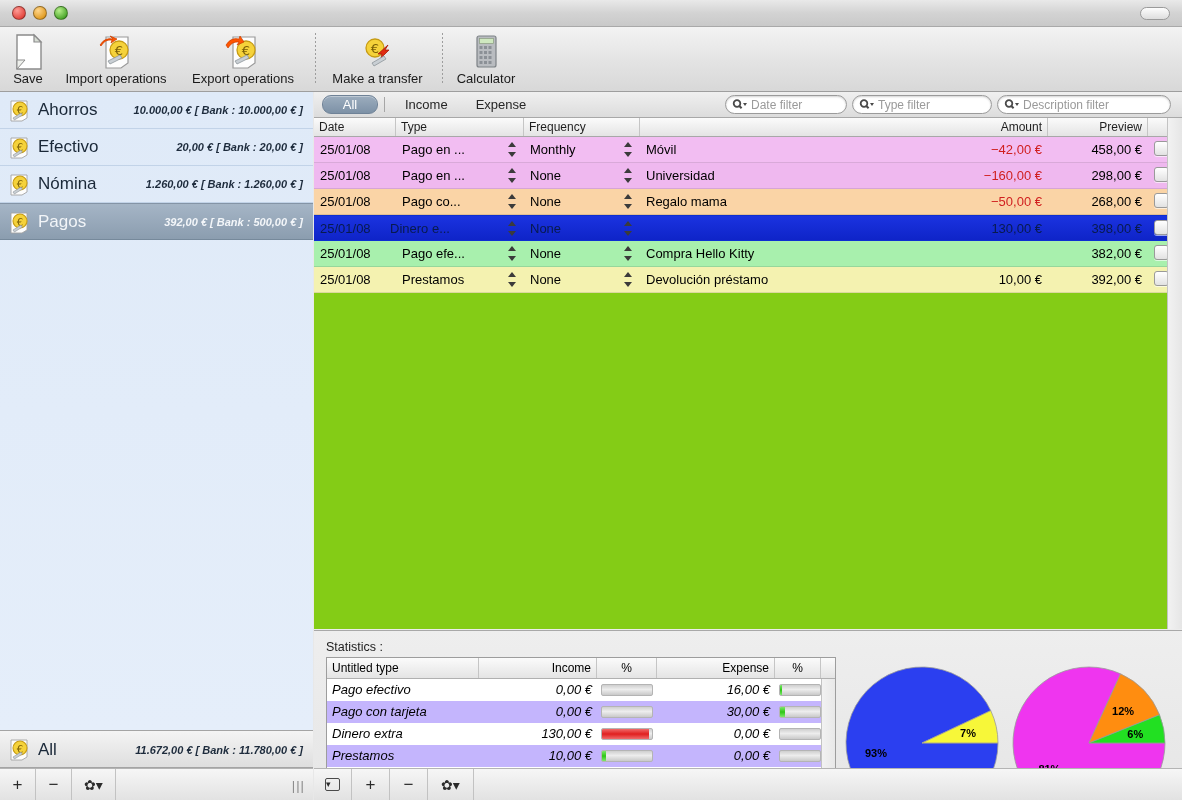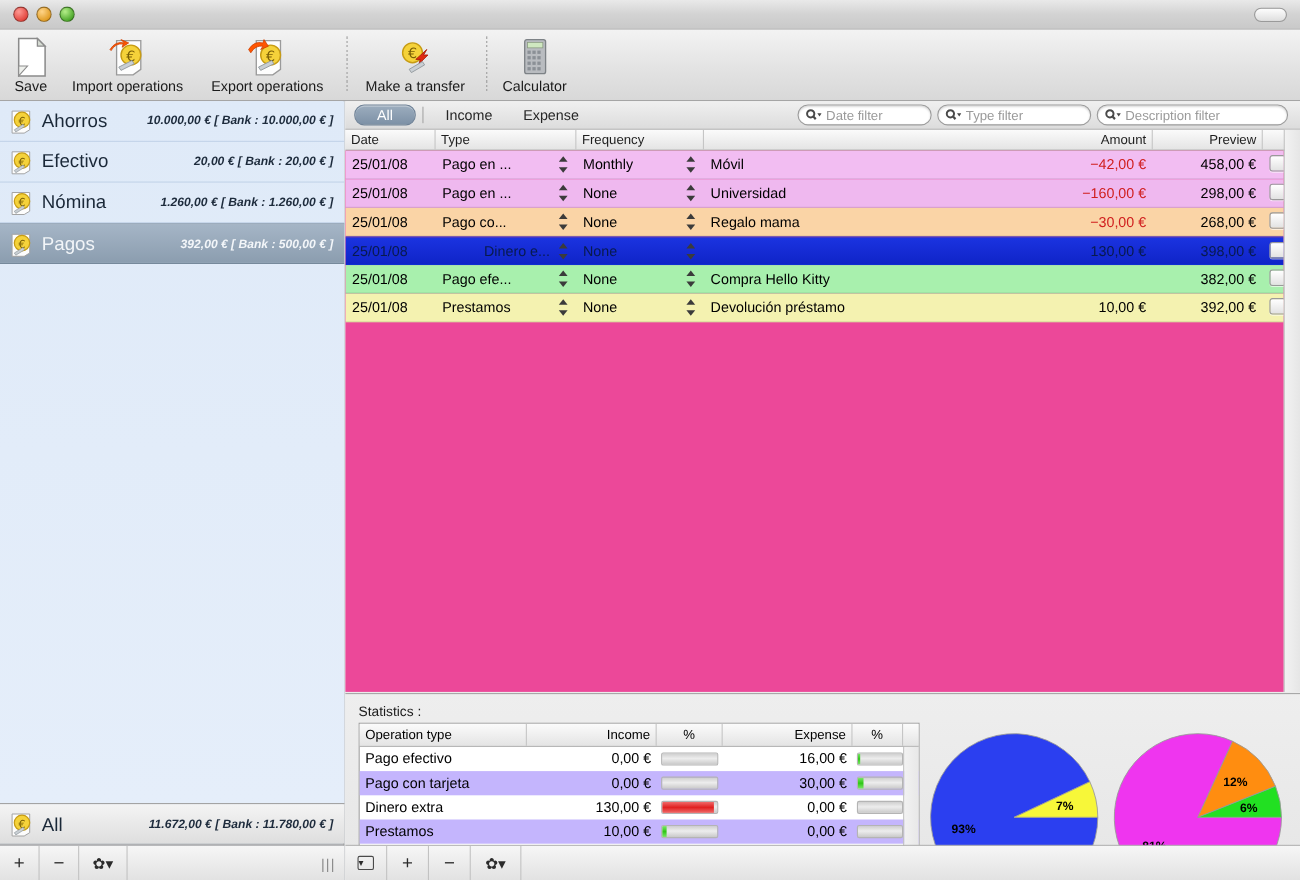--- a/index.html
+++ b/index.html
@@ -139,21 +139,21 @@
     position:absolute; top:0; height:18px; line-height:18px;
     font-size:12px; color:#1e1e1e; padding:0 5px;
     border-right:1px solid #c5c5c5;
     white-space:nowrap; overflow:hidden;
   }
   .th.right{ text-align:right; }
 
   
   #tbl-body{
     position:absolute; left:0; top:45px; width:853px; height:492px;
-    background:#ec4899; overflow:hidden;
+    background:#84cc16; overflow:hidden;
   }
   #vscroll{
     position:absolute; right:0; top:26px; width:15px; height:511px;
     background:linear-gradient(to right,#f2f2f2,#e6e6e6);
     border-left:1px solid #c3c3c3;
   }
   .row{ position:relative; height:26px; border-bottom:1px solid rgba(0,0,0,.10); }
   .cell{
     position:absolute; top:0; height:25px; line-height:25px;
     font-size:13px; padding:0 6px; white-space:nowrap; overflow:hidden;
@@ -189,21 +189,21 @@
     background:#fff; border:1px solid #9d9d9d;
   }
   #st-head{ position:absolute; left:0; top:0; width:100%; height:21px;
     background:linear-gradient(to bottom,#fbfbfb,#e4e4e4); border-bottom:1px solid #b0b0b0;}
   .sth{ position:absolute; top:0; height:20px; line-height:20px; font-size:12px;
         padding:0 5px; border-right:1px solid #c5c5c5; white-space:nowrap; }
   .sth.right{ text-align:right; }
   .srow{ position:absolute; left:0; width:100%; height:22px; }
   .srow.alt{ background:#c4b5fd; }
   .scell{ position:absolute; top:0; height:22px; line-height:22px; font-size:13px;
-          padding:0 5px; white-space:nowrap; }
+          padding:0 5px; white-space:nowrap;font-style:italic; }
   .scell.right{ text-align:right; }
   .bar{
     position:absolute; top:5px; height:12px; border-radius:2px;
     background:linear-gradient(to bottom,#cfcfcf,#ededed 45%,#c9c9c9);
     border:1px solid #b4b4b4; overflow:hidden;
   }
   .bar > i{ display:block; height:100%;
     background:linear-gradient(to bottom,#f06a6a,#e02020 50%,#f06a6a); }
   .bar > i.g{ background:linear-gradient(to bottom,#7ce86a,#2fc616 50%,#7ce86a); }
   #st-scroll{ position:absolute; right:0; top:21px; width:14px; bottom:0;
@@ -462,27 +462,27 @@
         <span class="cell right" style="left:734px;width:100px;">298,00 €</span>
         <span class="chk" style="left:840px;"></span>
       </div>
       <div class="row" style="background: linear-gradient(rgb(250, 212, 166), rgb(250, 212, 166));">
         <span class="cell" style="left:0px;width:82px;">25/01/08</span>
         <span class="cell" style="left:82px;width:110px;">Pago co...</span>
         <span class="stepper" style="left:194px;"></span>
         <span class="cell" style="left:210px;width:110px;">None</span>
         <span class="stepper" style="left:310px;"></span>
         <span class="cell" style="left:326px;width:310px;">Regalo mama</span>
-        <span class="cell right neg" style="left:636px;width:98px;">−30,00 €</span>
+        <span class="cell right neg" style="left:636px;width:98px;">−50,00 €</span>
         <span class="cell right" style="left:734px;width:100px;">268,00 €</span>
         <span class="chk" style="left:840px;"></span>
       </div>
       <div class="row sel" style="background: linear-gradient(rgb(27, 51, 224), rgb(15, 36, 200));">
         <span class="cell" style="left:0px;width:82px;">25/01/08</span>
-        <span class="cell" style="left:82px;width:110px;text-align:right;">Dinero e...</span>
+        <span class="cell" style="left:70px;width:110px;">Dinero e...</span>
         <span class="stepper" style="left:194px;"></span>
         <span class="cell" style="left:210px;width:110px;">None</span>
         <span class="stepper" style="left:310px;"></span>
         <span class="cell right" style="left:636px;width:98px;">130,00 €</span>
         <span class="cell right" style="left:734px;width:100px;">398,00 €</span>
         <span class="chk" style="left:840px;"></span>
       </div>
       <div class="row" style="background: linear-gradient(rgb(168, 240, 173), rgb(168, 240, 173));">
         <span class="cell" style="left:0px;width:82px;">25/01/08</span>
         <span class="cell" style="left:82px;width:110px;">Pago efe...</span>
@@ -506,21 +506,21 @@
         <span class="chk" style="left:840px;"></span>
       </div>
     </div>
   <div id="vscroll"></div>
 
   <div id="stats">
     <div id="stats-label">Statistics :</div>
 
     <div id="stats-table">
       <div id="st-head">
-        <div class="sth" style="left:0;   width:152px;">Operation type</div>
+        <div class="sth" style="left:0;   width:152px;">Untitled type</div>
         <div class="sth right" style="left:152px; width:118px;">Income</div>
         <div class="sth" style="left:270px; width:60px; text-align:center;">%</div>
         <div class="sth right" style="left:330px; width:118px;">Expense</div>
         <div class="sth" style="left:448px; width:46px; text-align:center;">%</div>
       </div>
       <div id="st-rows">
           <div class="srow" style="top: 21px;">
             <span class="scell" style="left:0;width:152px;">Pago efectivo</span>
             <span class="scell right" style="left:152px;width:118px;">0,00 €</span>
             <span class="bar" style="left:274px;width:52px;">

